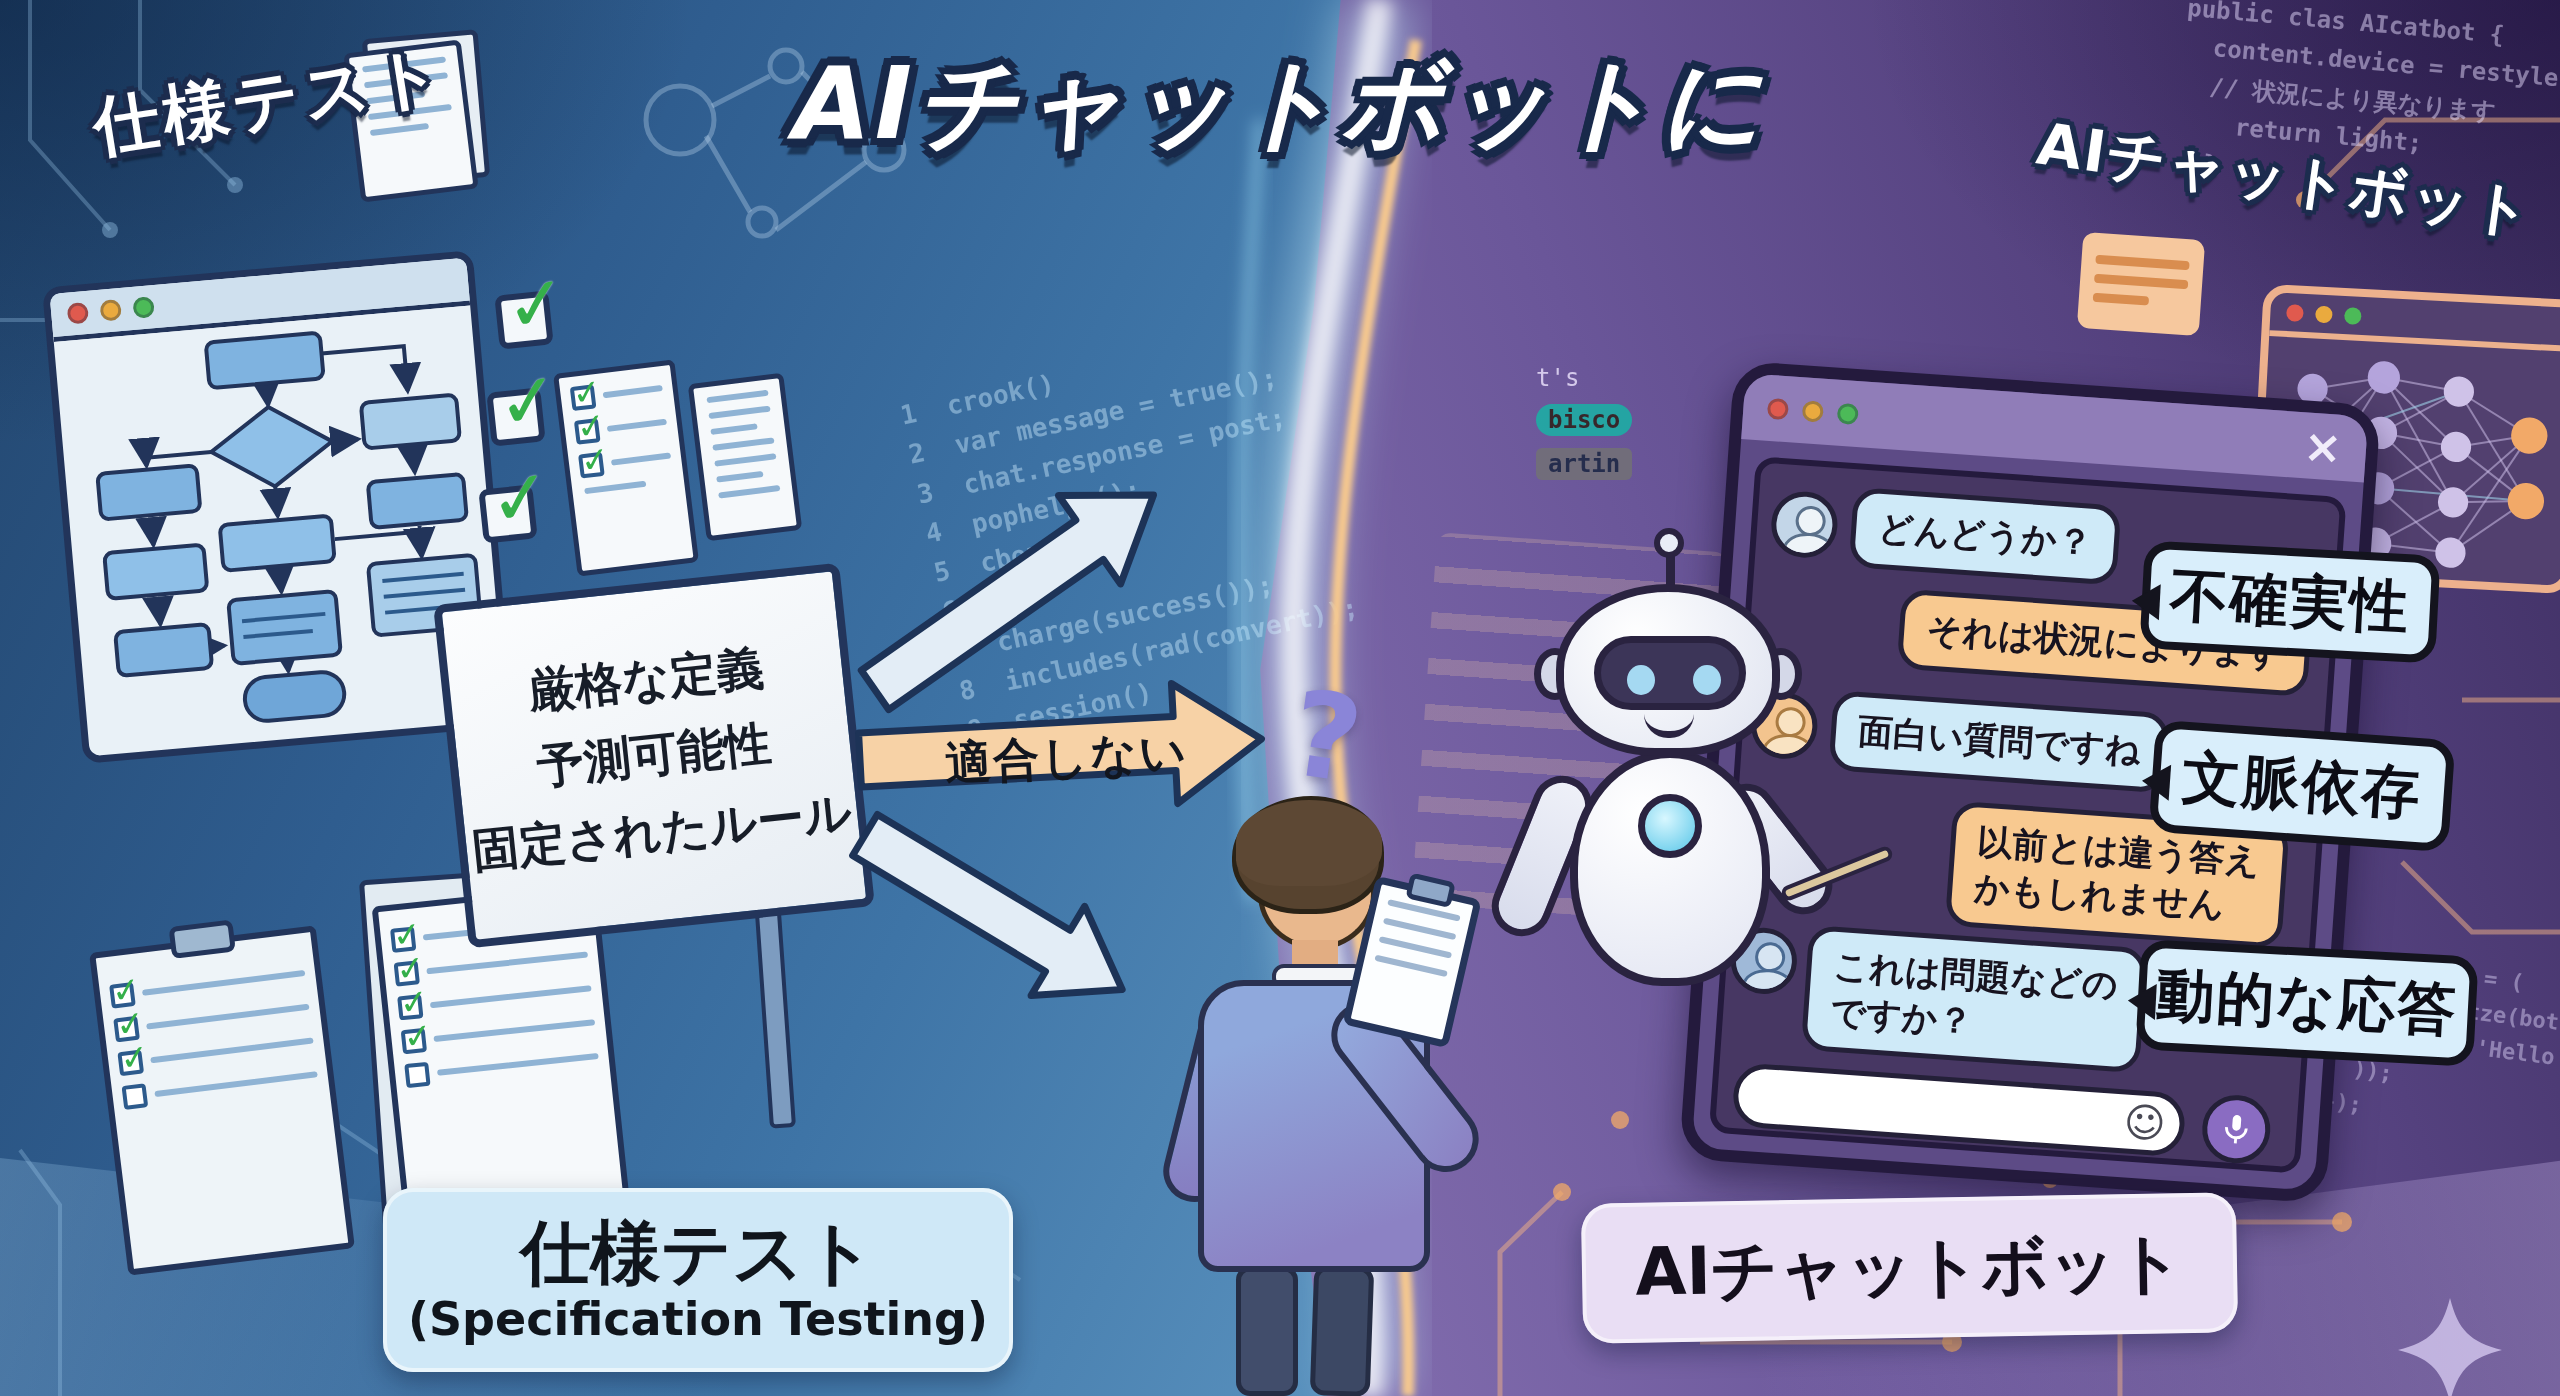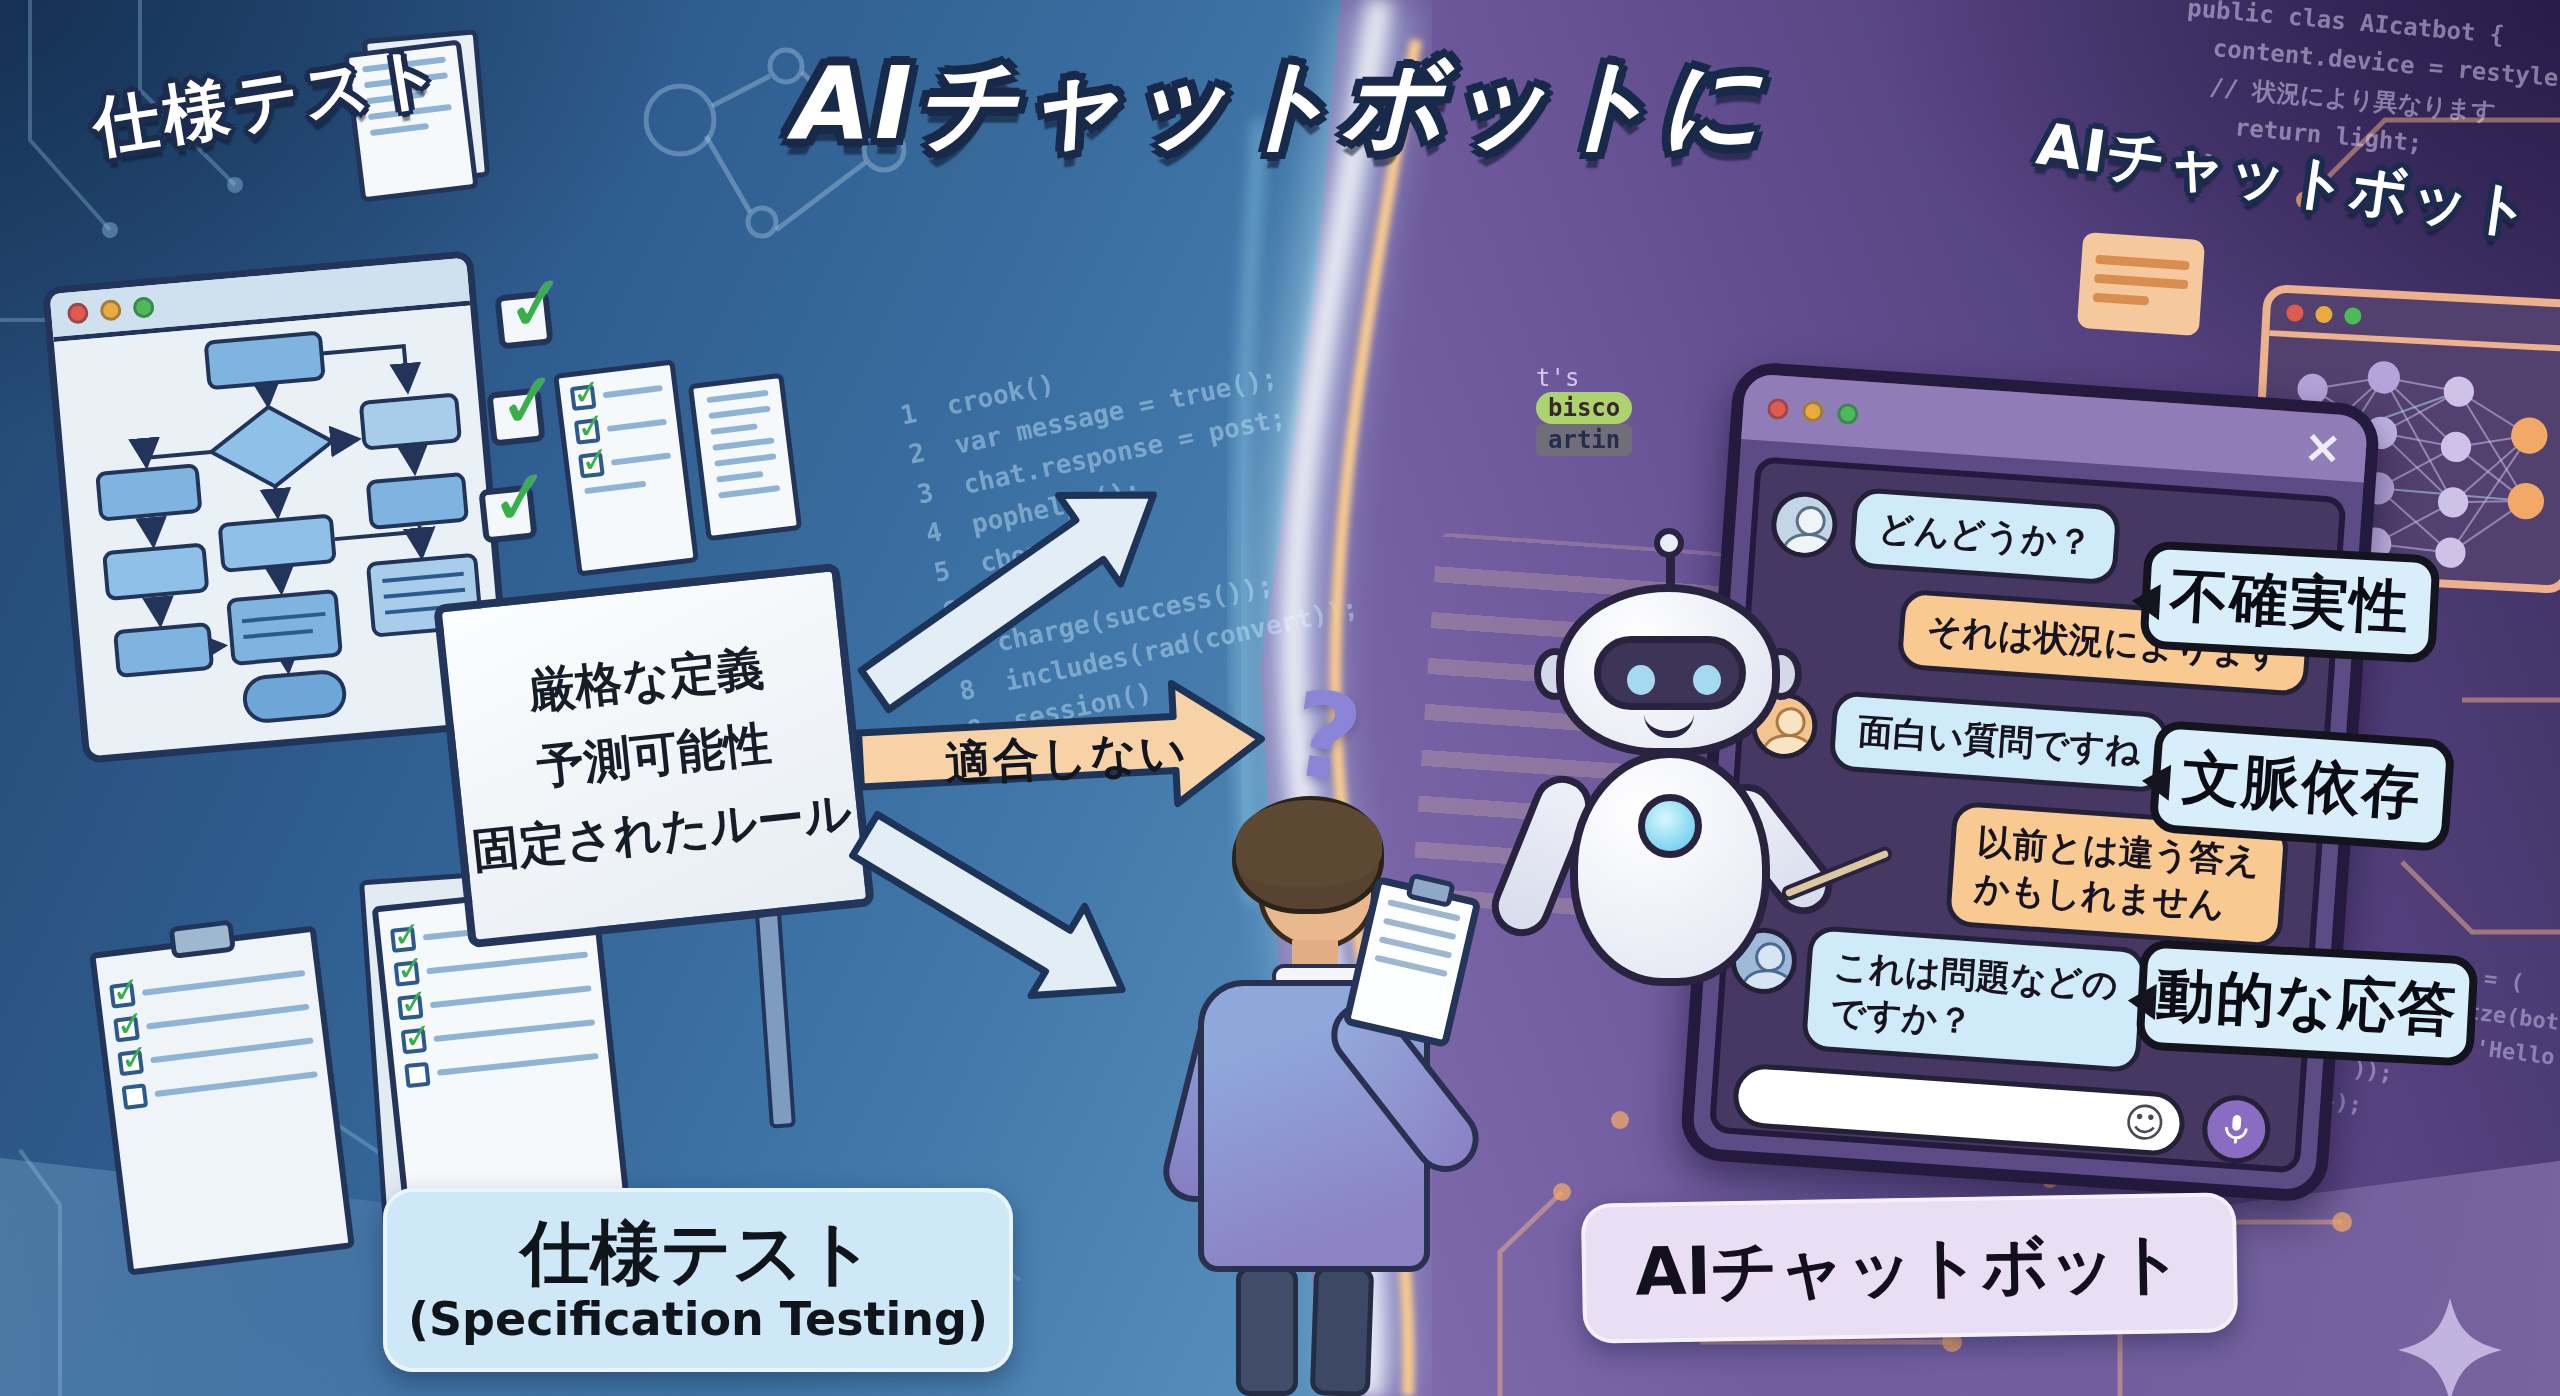--- a/index.html
+++ b/index.html
@@ -193,23 +193,23 @@
     padding-left:16px;gap:12px;}
   .nn-bar .dot{width:17px;height:17px;border:none;}
 
   .orange-chip{position:absolute;left:2080px;top:236px;width:122px;height:96px;z-index:3;
     background:#f6c89e;border-radius:12px;transform:rotate(4deg);padding:12px 14px;}
   .orange-chip .ln{height:9px;background:#d98d4f;border-radius:4px;margin-top:10px;}
 
   .panel-bars{position:absolute;left:1424px;top:542px;width:292px;height:372px;z-index:4;
     border-radius:14px;transform:rotate(4deg);opacity:.75;
     background:repeating-linear-gradient(0deg,rgba(246,205,168,.30) 0 16px,rgba(0,0,0,0) 16px 46px);}
-  .chips{position:absolute;left:1536px;top:364px;z-index:4;display:flex;flex-direction:column;}
+  .chips{position:absolute;left:1536px;top:364px;z-index:4;display:flex;flex-direction:column;gap:12px;}
   .chips .t{font-size:24px;color:#efe6ff;opacity:.8;font-family:"DejaVu Sans Mono",monospace;}
-  .chips .c1{background:#bef264;color:#2b1c10;padding:2px 12px;border-radius:16px;font-weight:bold;}
+  .chips .c1{background:#14b8a6;color:#2b1c10;padding:2px 12px;border-radius:16px;font-weight:bold;}
   .chips .c2{background:#737373;color:#14233a;padding:2px 12px;border-radius:6px;font-weight:bold;}
 </style>
 </head>
 <body>
 
 <div id="canvas">
 
   <div class="bg-left"></div>
   <div class="bg-right"></div>
   <div class="shade-tl"></div>

